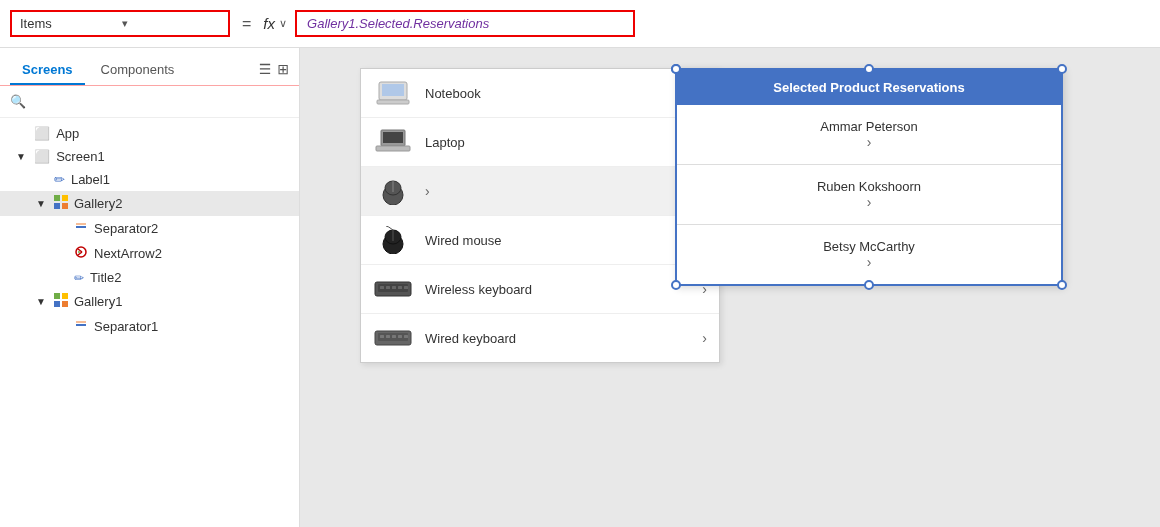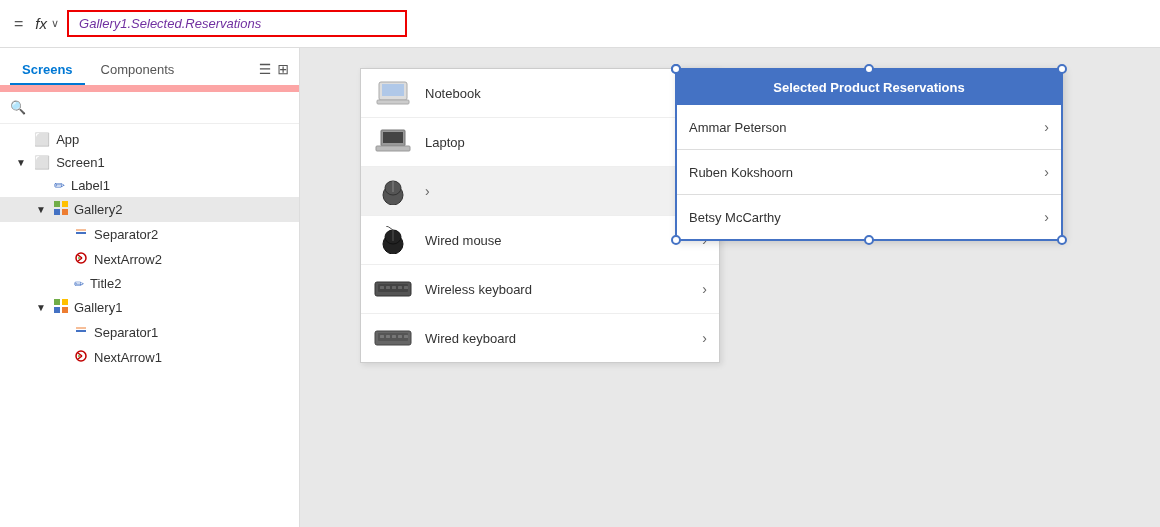--- a/index.html
+++ b/index.html
@@ -59,21 +59,21 @@
       background: #fff;
       border-right: 1px solid #ddd;
       display: flex;
       flex-direction: column;
       flex-shrink: 0;
     }
     .sidebar-tabs {
       display: flex;
       align-items: center;
       padding: 8px 10px 0;
-      border-bottom: 7px solid #fca5a5;
+      border-bottom: 1px solid #fca5a5;
       gap: 0;
     }
     .sidebar-tab {
       padding: 6px 12px;
       cursor: pointer;
       font-size: 13px;
       color: #555;
       border-bottom: 2px solid transparent;
       margin-right: 4px;
     }
@@ -183,20 +183,21 @@
       font-size: 13px;
       font-weight: 600;
     }
     .reservation-item {
       display: flex;
       align-items: center;
       padding: 14px 12px;
       border-bottom: 1px solid #ddd;
       cursor: pointer;
       justify-content: space-between;
+      flex-direction: column;
     }
     .reservation-item:last-child { border-bottom: none; }
     .reservation-name { font-size: 13px; color: #333; }
     .reservation-arrow { color: #666; font-size: 14px; }
 
     
     .selection-handle {
       position: absolute;
       width: 10px;
       height: 10px;
@@ -207,20 +208,24 @@
 
     
     .product-item.highlighted {
       background: #f0f0f0;
     }
   </style>
 </head>
 <body>
 
 <div class="toolbar">
+  <div class="toolbar-name-box">
+    <span>Items</span>
+    <span class="toolbar-chevron">▾</span>
+  </div>
   <span class="toolbar-equals">=</span>
   <div class="toolbar-fx">
     <span style="font-style:italic;color:#333;font-size:15px;">fx</span>
     <span style="font-style:normal;font-size:11px;color:#555;">∨</span>
   </div>
   <div class="toolbar-formula-box">
     <span>Gallery1.Selected.Reservations</span>
   </div>
 </div>
 
@@ -322,32 +327,20 @@
         <span class="expand-arrow"></span>
         <span style="font-size:12px;">
           <svg width="14" height="14" viewBox="0 0 14 14" fill="none">
               <line x1="2" y1="7" x2="12" y2="7" stroke="#4472c4" stroke-width="2"></line>
               <line x1="2" y1="4" x2="12" y2="4" stroke="#ed7d31" stroke-width="1"></line>
             </svg>
         </span>
         <span class="tree-label">Separator1</span>
       </div>
 
-      <div class="tree-item" style="padding-left:56px;">
-        <span class="expand-arrow"></span>
-        <span style="font-size:12px;">
-          <svg width="14" height="14" viewBox="0 0 14 14" fill="none">
-            <circle cx="7" cy="7" r="5" stroke="#c00000" stroke-width="1.5"></circle>
-            <line x1="4" y1="4" x2="8" y2="7" stroke="#c00000" stroke-width="1.5"></line>
-            <line x1="8" y1="7" x2="4" y2="10" stroke="#c00000" stroke-width="1.5"></line>
-            <line x1="5" y1="6" x2="5" y2="8" stroke="#70ad47" stroke-width="1.5"></line>
-          </svg>
-        </span>
-        <span class="tree-label">NextArrow1</span>
-      </div>
 
     </div>
   </div>
 
   <div class="canvas">
 
     <div class="product-panel">
 
       <div class="product-item">
         <div class="product-img">

